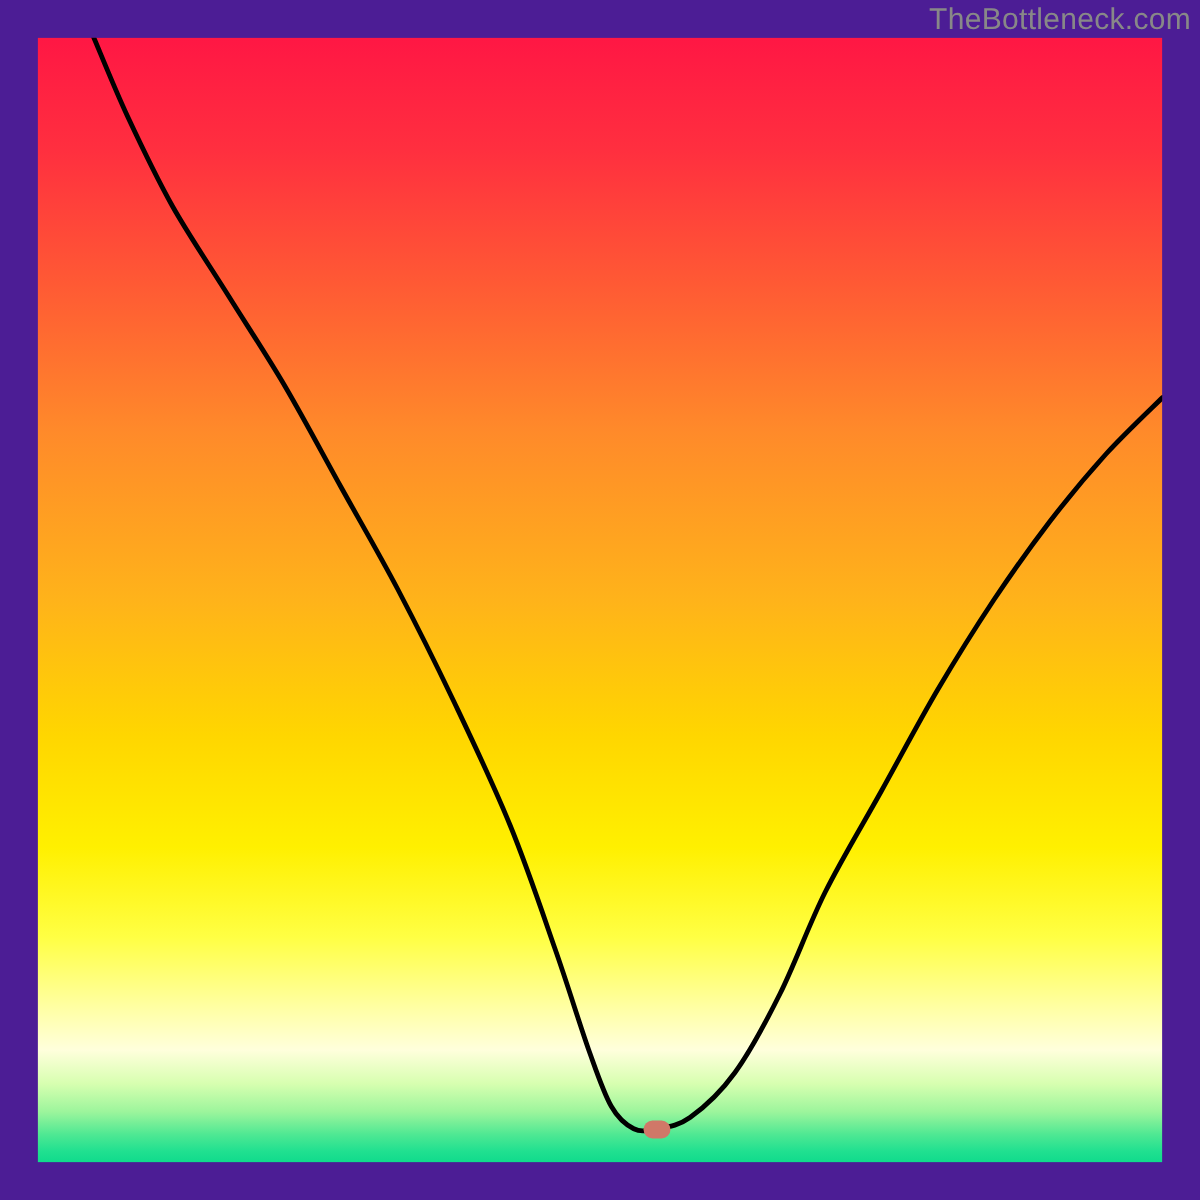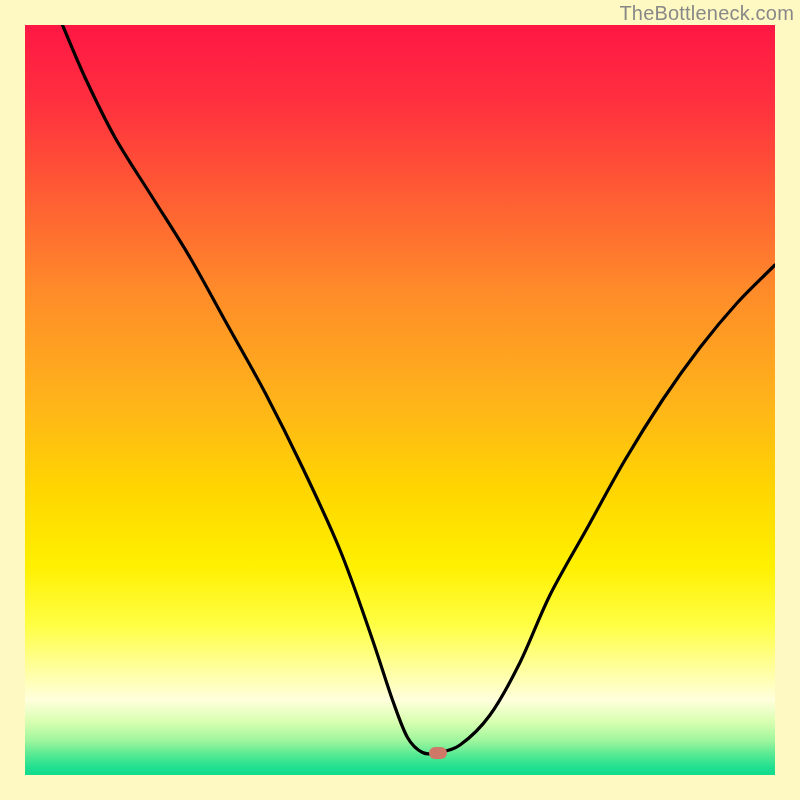--- a/index.html
+++ b/index.html
@@ -10,21 +10,21 @@
     background: #000;
     overflow: hidden;
     font-family: Arial, sans-serif;
   }
   .frame {
     position: absolute;
     top: 0;
     left: 0;
     width: 800px;
     height: 800px;
-    background: #fef9c3;
+    background: #4c1d95;
   }
   .plot-area {
     position: absolute;
     top: 25px;
     left: 25px;
     width: 750px;
     height: 750px;
     overflow: hidden;
   }
   .gradient {

